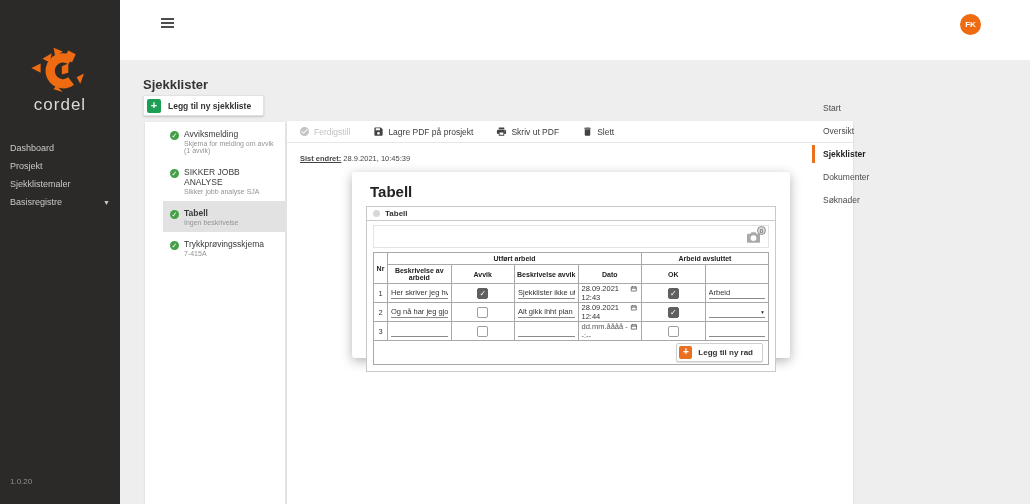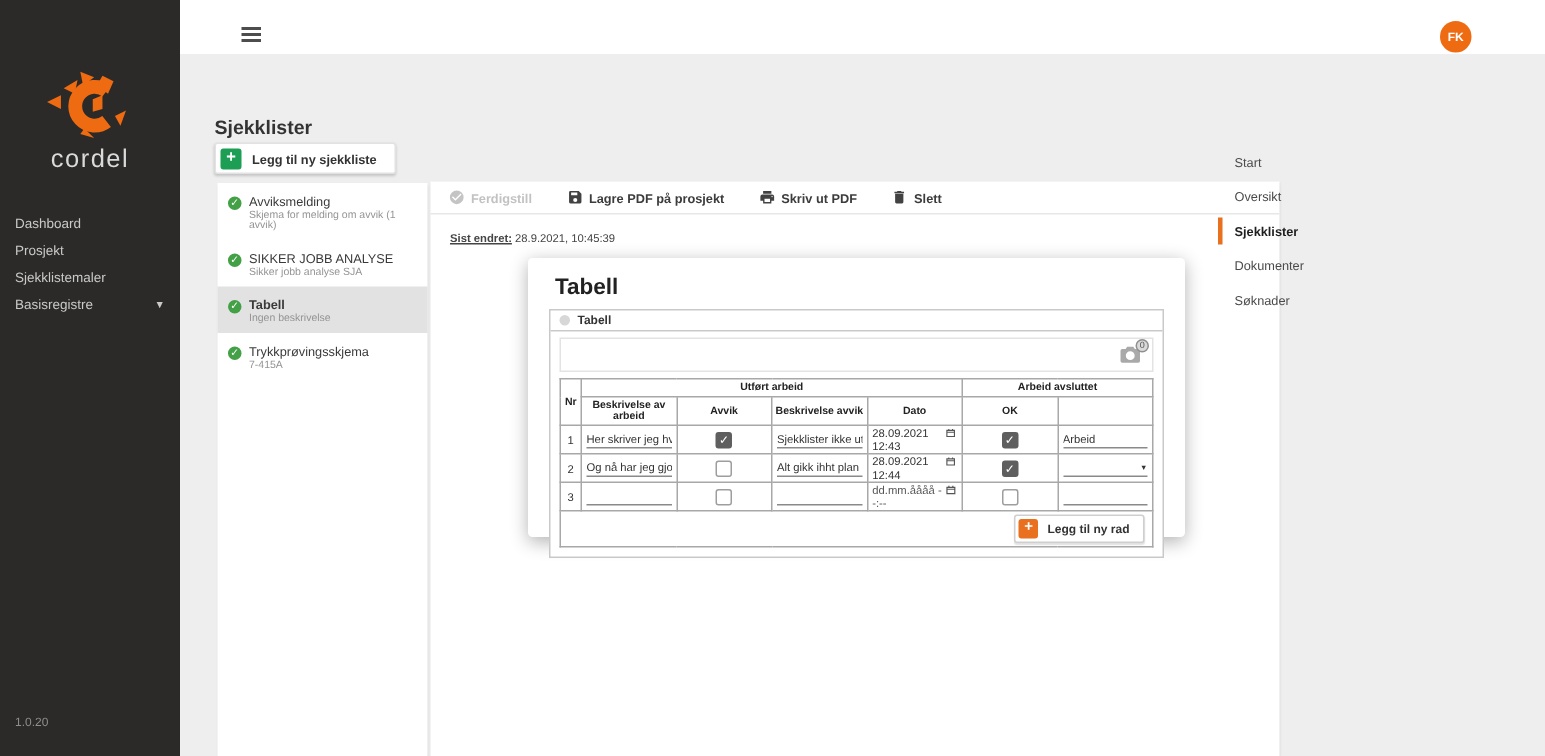--- a/index.html
+++ b/index.html
@@ -9,51 +9,51 @@
   
   .sidebar { position:absolute; left:0; top:0; bottom:0; width:120px; background:#2b2a28; z-index:5; }
   .logo-wrap { padding-top:5px; text-align:center;margin-top:40px; }
   .logo-text { font-size:17px; font-weight:300; color:#dadada; letter-spacing:1px; margin-top:-2px; }
   .side-menu { margin-top:24px; }
   .side-item { display:flex; justify-content:space-between; align-items:center; padding:4px 10px; font-size:9px; color:#c9c9c9; cursor:pointer; }
   .side-caret { font-size:7px; color:#c9c9c9; }
   .version { position:absolute; left:10px; bottom:18px; font-size:8px; color:#8f8e8d; }
 
   
-  .topbar { position:absolute; left:120px; right:0; top:0; height:36px; background:#ffffff; z-index:2; }
+  .topbar { position:absolute; left:120px; right:0; top:0; height:60px; background:#ffffff; z-index:2; }
   .hamburger { position:absolute; left:41px; top:18px; width:13px; cursor:pointer; }
   .hamburger span { display:block; width:13px; height:2px; background:#4d4d4d; margin-bottom:2px; }
   .avatar { position:absolute; right:49px; top:14px; width:21px; height:21px; border-radius:50%;
             background:#ef6b12; color:#fff; font-size:8px; font-weight:bold;
             display:flex; align-items:center; justify-content:center; cursor:pointer; }
 
   
   .page-title { position:absolute; left:143px; top:77px; font-size:13px; font-weight:bold; color:#333; z-index:2; }
   .add-btn { position:absolute; left:143px; top:95px; height:21px; background:#fff; border:1px solid #e2e2e2;
              border-radius:2px; box-shadow:0 1px 2px rgba(0,0,0,.18); display:flex; align-items:center; gap:7px;
              padding:0 12px 0 3px; font-size:8.5px; font-weight:bold; color:#333; cursor:pointer; z-index:2; }
   .plus-green { width:14px; height:14px; border-radius:2px; background:#1d9e55; color:#fff; font-size:11px;
                 line-height:13px; text-align:center; font-weight:bold; }
 
   
   .list-panel { position:absolute; left:145px; top:122px; width:140px; bottom:0; background:#fff;
-                box-shadow:0 1px 2px rgba(0,0,0,.12); z-index:2; }
+                box-shadow:0 1px 2px rgba(0,0,0,.12); z-index:2;padding-left:18px; }
   .cl-item { display:flex; gap:5px; padding:7px 6px 6px 7px; align-items:flex-start; cursor:pointer; }
   .cl-item.selected { background:#e2e2e2; }
   .check-circle { flex:none; width:9px; height:9px; border-radius:50%; background:#43a047; color:#fff;
                   font-size:7px; line-height:9px; text-align:center; margin-top:2px; }
   .cl-title { font-size:8.5px; color:#3a3a3a; }
   .cl-item.selected .cl-title { font-weight:bold; }
   .cl-sub { font-size:7px; color:#949494; margin-top:1px; }
 
   
   .detail-panel { position:absolute; left:287px; top:121px; width:566px; bottom:0; background:#fff;
                   box-shadow:0 1px 2px rgba(0,0,0,.12); z-index:2; }
   .toolbar { height:22px; border-bottom:1px solid #e7e7e7; display:flex; align-items:center; padding-left:12px; }
-  .tool { display:flex; align-items:center; gap:4px; font-size:8.5px; color:#3c3c3c; font-weight:bold;
+  .tool { display:flex; align-items:center; gap:4px; font-size:8.5px; color:#3c3c3c; font-weight:normal;
           margin-right:23px; cursor:pointer; white-space:nowrap; }
   .tool.disabled { color:#c2c2c2; }
   .last-edited { position:absolute; left:13px; top:33px; font-size:7.5px; color:#454545; }
   .last-edited b { font-weight:bold;text-decoration:underline; }
 
   
   .card { position:absolute; left:352px; top:172px; width:438px; height:186px; background:#fff;
           border-radius:3px; box-shadow:0 3px 12px rgba(0,0,0,.30); z-index:4; }
   .card-title { margin:11px 0 6px 18px; font-size:15px; font-weight:bold; color:#222; }
   .panel { margin:0 14px; border:1px solid #c9c9c9; background:#fff; }

